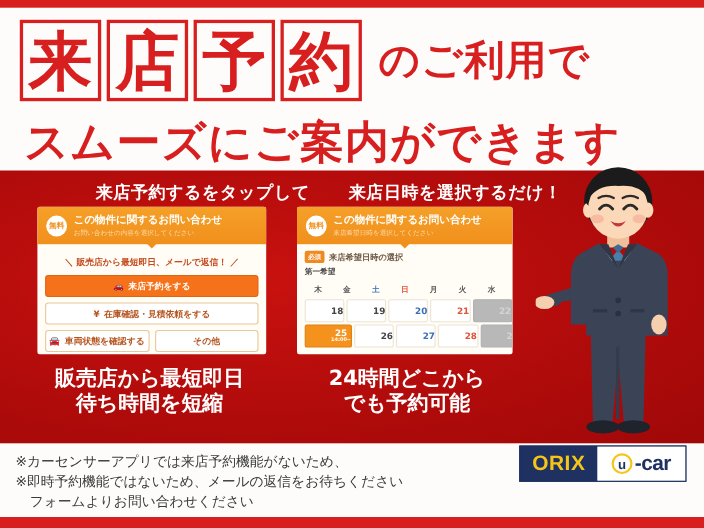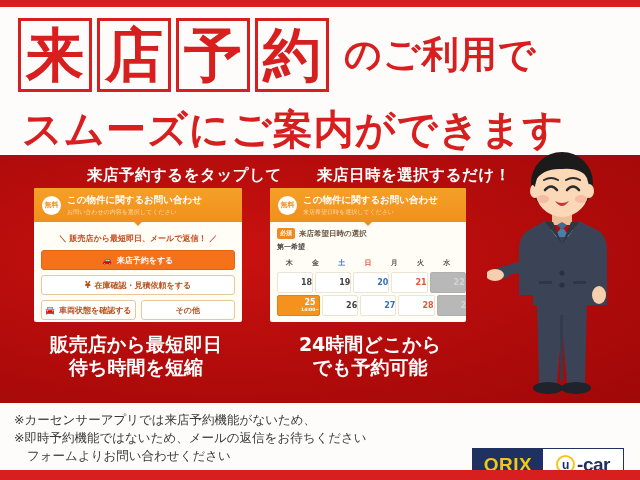--- a/index.html
+++ b/index.html
@@ -216,21 +216,21 @@
   
   .footer-note {
     position: absolute; left: 14px; top: 411px;
     color: #3a3a3a; font-size: 12.5px; line-height: 1.45;
     white-space: nowrap;
     font-family: "DejaVu Sans", sans-serif;
   }
   .footer-note div:nth-child(3) { padding-left: 13px; }
 
   .logo {
-    position: absolute; left: 472px; top: 448px;
+    position: absolute; left: 472px; top: 405px;
     width: 152px; height: 33px;
     border: 1.5px solid #1f3160;
     display: flex;
     background: #1f3160;
   }
   .logo-orix {
     flex: 0 0 70px;
     background: #1f3160; color: #f5c518;
     font-size: 19px; font-weight: bold;
     display: flex; align-items: center; justify-content: center;

